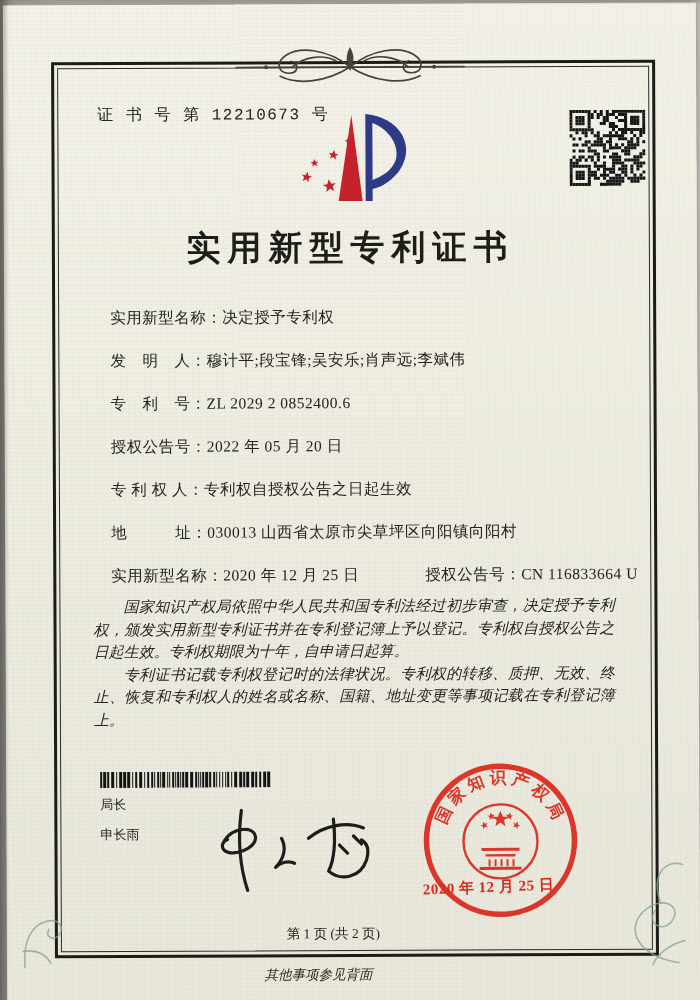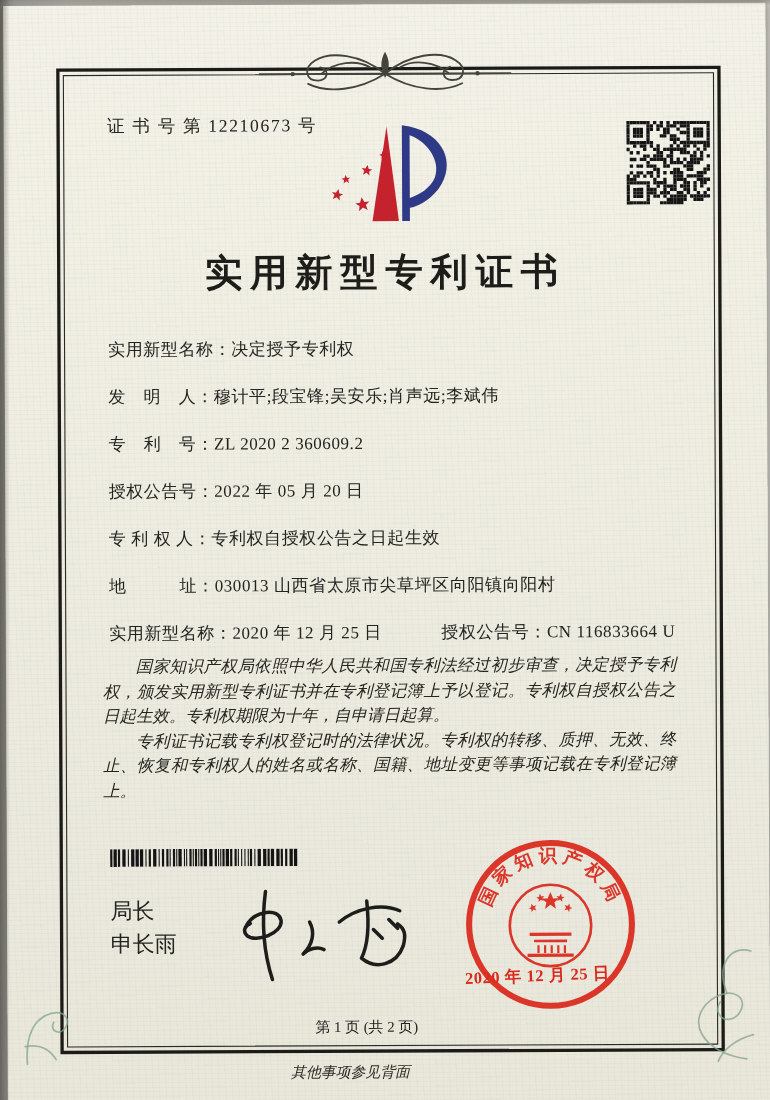--- a/index.html
+++ b/index.html
@@ -8,34 +8,34 @@
   .paper{position:absolute;left:5px;right:2px;top:4px;bottom:-4px;
     background:linear-gradient(180deg,#f4f1e8 0%,#f0ede3 35%,#ebe8dd 75%,#e9e6da 100%);
     transform:rotate(-0.25deg);box-shadow:0 0 8px rgba(40,40,35,.45);}
   .paper::before{content:'';position:absolute;inset:0;pointer-events:none;
     background:
       repeating-linear-gradient(0deg, rgba(140,178,150,.06) 0 1px, transparent 1px 4px),
       repeating-linear-gradient(88deg, rgba(140,178,150,.05) 0 1px, transparent 1px 6px);}
   .frame{position:absolute;left:48px;top:57px;width:598px;height:890px;border:3px solid #1b1b18;}
   .frame-inner{position:absolute;inset:3px;border:1px solid #2a2a26;}
   .ornament-top{position:absolute;left:50%;top:40px;transform:translateX(-50%);width:236px;height:46px;}
-  .cert-no{position:absolute;left:94px;top:100px;font-size:16px;letter-spacing:1.5px;color:var(--ink);}
+  .cert-no{position:absolute;left:94px;top:100px;font-size:16px;letter-spacing:1.5px;color:var(--ink);font-family:Liberation Mono, monospace;}
   .logo{position:absolute;left:282px;top:107px;width:142px;height:96px;}
   .qr{position:absolute;left:566px;top:107px;width:76px;height:76px;}
   .title{position:absolute;left:0;right:0;top:221px;text-align:center;font-size:34px;
     font-weight:bold;letter-spacing:7px;color:#1d1d1a;}
   .fields{position:absolute;left:94px;top:303px;right:66px;}
   .field-row{height:43px;font-size:15.5px;color:var(--ink);letter-spacing:.5px;white-space:nowrap;}
-  .field-label{display:inline-block;}
+  .field-label{display:inline-block;margin-left:12px;}
   .grant-gap{display:inline-block;width:54px;}
   .paras{position:absolute;left:88px;right:84px;top:591px;font-size:15px;line-height:22.5px;
     color:#25241f;text-align:justify;font-style:italic;}
   .paras p{margin:0;text-indent:2em;}
   .barcode{position:absolute;left:93px;top:767px;width:176px;height:16px;}
-  .signer{position:absolute;left:94px;top:809px;font-size:20px;color:var(--ink);line-height:30px;}
+  .signer{position:absolute;left:94px;top:785px;font-size:13px;color:var(--ink);line-height:30px;}
   .signature{position:absolute;left:190px;top:798px;width:185px;height:98px;}
   .seal{position:absolute;left:415px;top:758px;width:158px;height:158px;opacity:.93;}
   .seal-date{position:absolute;left:416px;top:874px;width:160px;font-size:15px;font-weight:bold;
     color:var(--seal-red);letter-spacing:.5px;transform:rotate(-2deg);white-space:nowrap;}
   .page-no{position:absolute;left:0;right:40px;top:921px;text-align:center;font-size:13.5px;color:var(--ink);}
   .back-note{position:absolute;left:0;right:70px;top:962px;text-align:center;font-size:13.5px;
     font-style:italic;color:#2c2b26;}
   .corner-gl-left{position:absolute;left:14px;top:886px;width:62px;height:78px;}
   .corner-gl-right{position:absolute;left:588px;top:848px;width:92px;height:116px;}
   .scan-edge-left{position:absolute;left:0;top:0;bottom:0;width:9px;
@@ -434,21 +434,21 @@
       <rect x="42" y="72" width="3" height="3" fill="#151515"></rect>
       <rect x="45" y="72" width="3" height="3" fill="#151515"></rect>
       <rect x="48" y="72" width="3" height="3" fill="#151515"></rect>
     </svg>
 
   <div class="title">实用新型专利证书</div>
 
   <div class="fields">
     <div class="field-row"><span class="field-label">实用新型名称：</span><span>决定授予专利权</span></div>
     <div class="field-row"><span class="field-label">发　明　人：</span><span>穆计平;段宝锋;吴安乐;肖声远;李斌伟</span></div>
-    <div class="field-row"><span class="field-label">专　利　号：</span><span>ZL 2020 2 360609.2</span></div>
+    <div class="field-row"><span class="field-label">专　利　号：</span><span>ZL 2029 2 0852400.6</span></div>
     <div class="field-row"><span class="field-label">授权公告号：</span><span>2022 年 05 月 20 日</span></div>
     <div class="field-row"><span class="field-label">专 利 权 人：</span><span>专利权自授权公告之日起生效</span></div>
     <div class="field-row"><span class="field-label">地　　　址：</span><span>030013 山西省太原市尖草坪区向阳镇向阳村</span></div>
     <div class="field-row"><span class="field-label">实用新型名称：</span><span>2020 年 12 月 25 日</span><span class="grant-gap"></span><span class="field-label">授权公告号：</span><span>CN 116833664 U</span></div>
   </div>
 
   <div class="paras">
     <p>国家知识产权局依照中华人民共和国专利法经过初步审查，决定授予专利权，颁发实用新型专利证书并在专利登记簿上予以登记。专利权自授权公告之日起生效。专利权期限为十年，自申请日起算。</p>
     <p>专利证书记载专利权登记时的法律状况。专利权的转移、质押、无效、终止、恢复和专利权人的姓名或名称、国籍、地址变更等事项记载在专利登记簿上。</p>
   </div>

